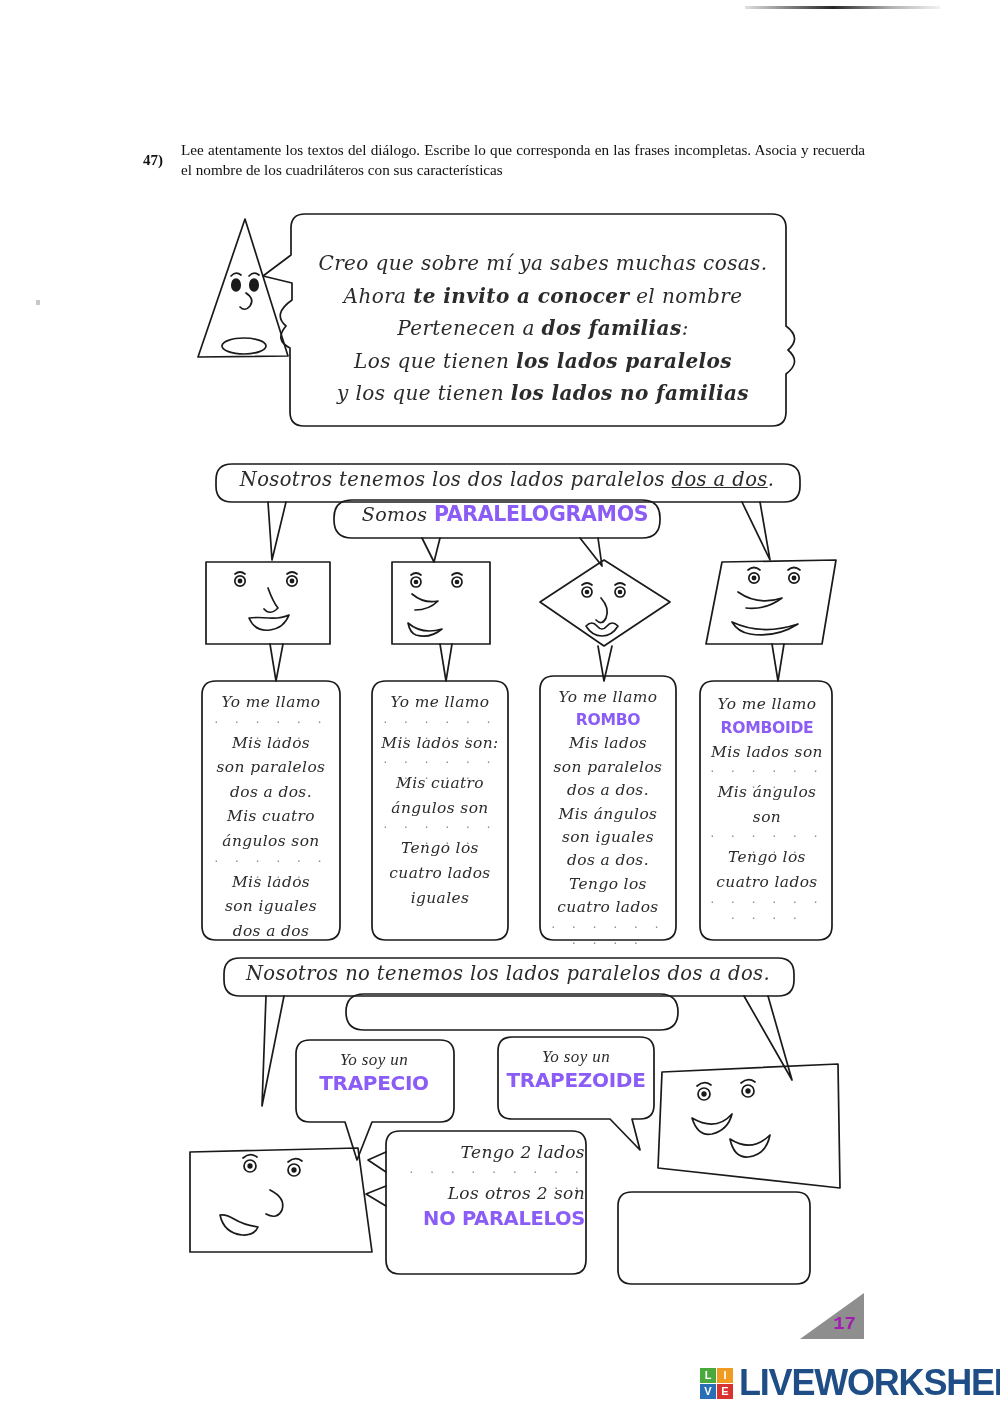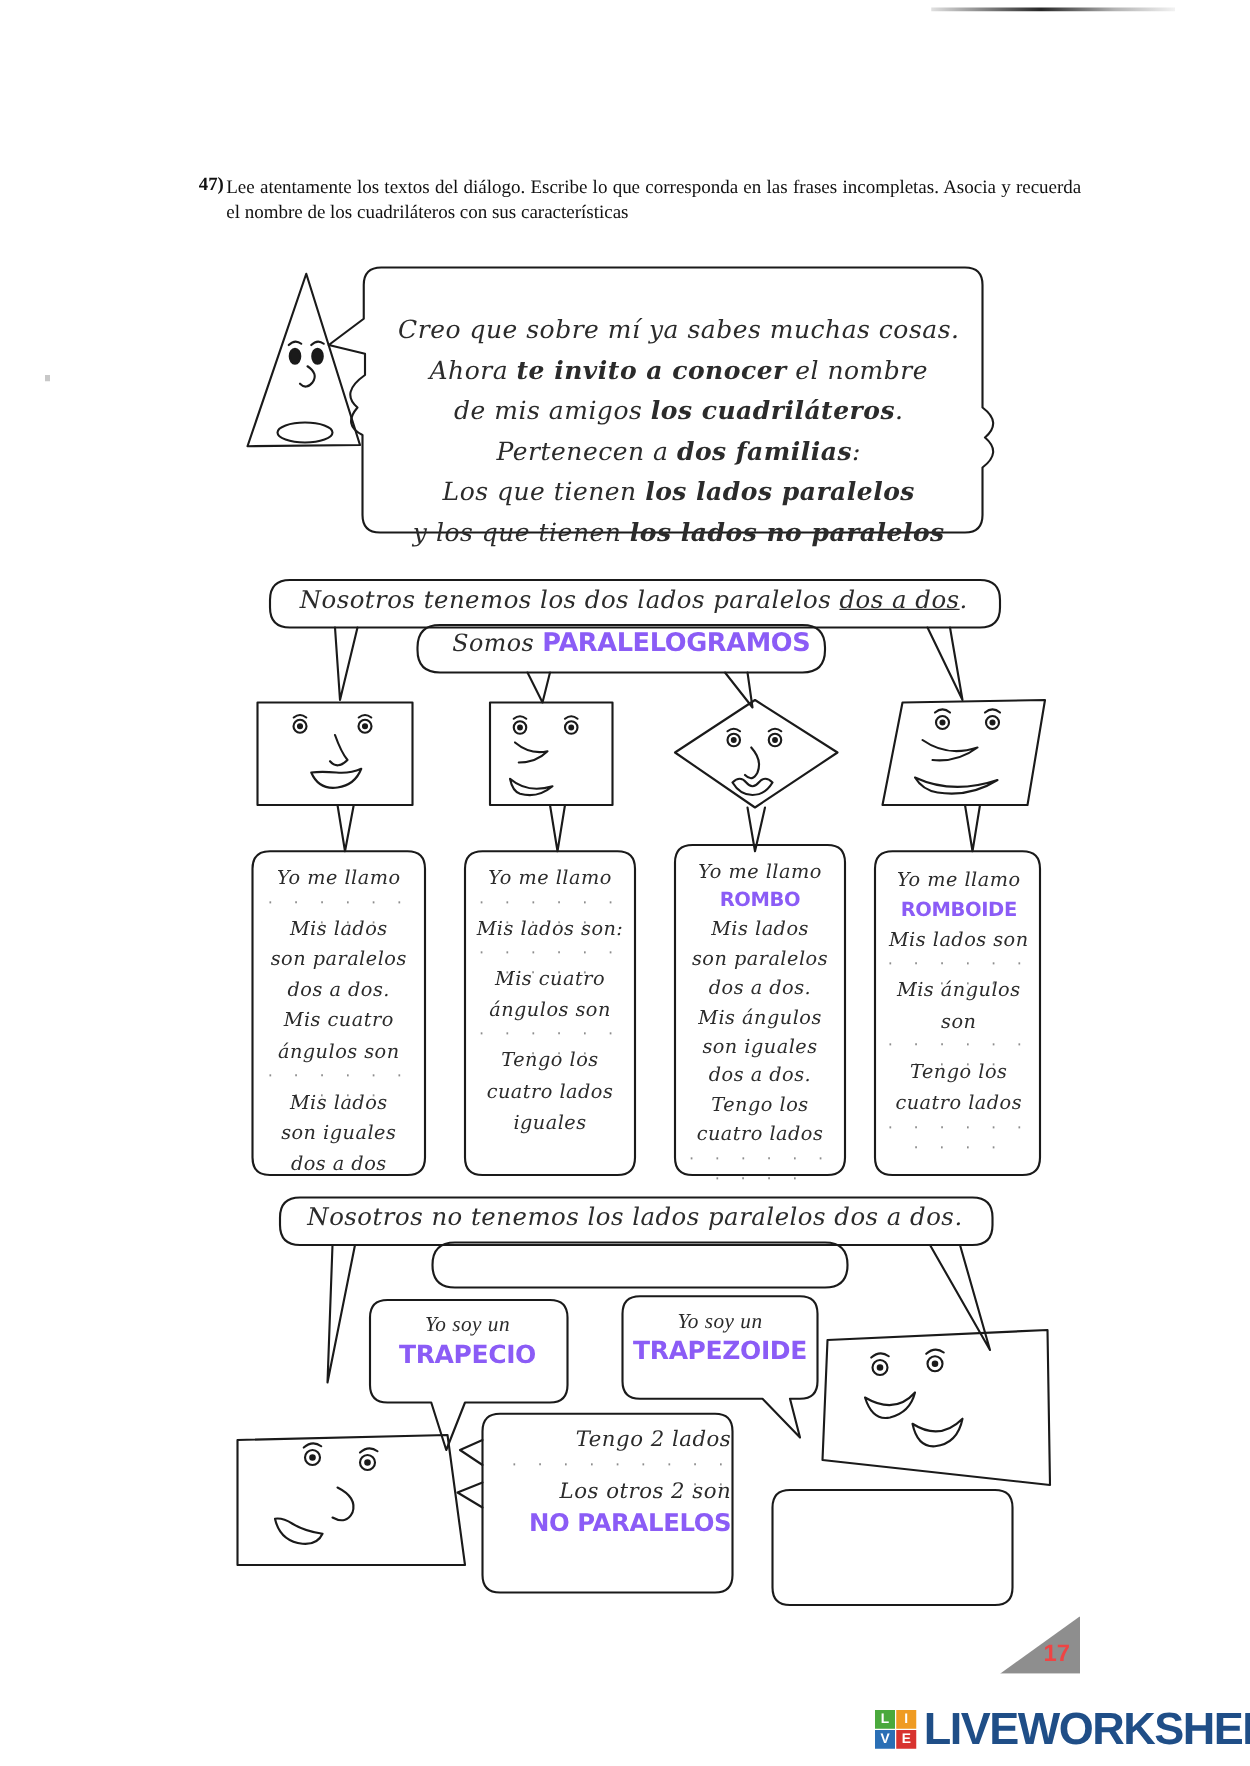--- a/index.html
+++ b/index.html
@@ -11,21 +11,21 @@
 
   
   .scan-line{
     position:absolute;left:745px;top:6px;width:195px;height:3px;
     background:linear-gradient(90deg,rgba(0,0,0,.12),rgba(0,0,0,.85) 45%,rgba(0,0,0,.30) 75%,rgba(0,0,0,.05));
   }
   .scan-speck{position:absolute;left:36px;top:300px;width:4px;height:5px;background:#9a9a9a;opacity:.55;}
 
   
   .instr{position:absolute;left:143px;top:140px;width:722px;}
-  .instr .num{position:absolute;left:0;top:0;font-weight:bold;font-size:15px;margin-left:16px;}
+  .instr .num{position:absolute;left:0;top:12px;font-weight:bold;font-size:15px;}
   .instr .txt{
     margin-left:38px;font-size:15.2px;line-height:19.5px;text-align:justify;
   }
 
   
   .art{position:absolute;left:0;top:0;width:1000px;height:1413px;pointer-events:none;}
 
   
   .cursive{
     font-family:"DejaVu Serif", serif;
@@ -88,22 +88,22 @@
   .tengo2 .heavy{font-size:19.5px;}
   .notengo{position:absolute;left:630px;top:1200px;width:190px;text-align:center;font-size:17px;line-height:25px;}
 
   
   .pagenum{position:absolute;left:800px;top:1293px;width:64px;height:46px;}
   .pagenum .tri{
     position:absolute;inset:0;background:#8e8e8e;
     clip-path:polygon(0% 100%, 100% 100%, 100% 0%);
   }
   .pagenum .n{
-    position:absolute;right:8px;bottom:4px;color:#ef4444;font-weight:bold;
-    font-family:Liberation Sans, sans-serif;font-size:19px;
+    position:absolute;right:8px;bottom:4px;color:#a21caf;font-weight:bold;
+    font-family:Liberation Mono, monospace;font-size:19px;
   }
 
   
   .lw{position:absolute;left:700px;top:1362px;display:flex;align-items:center;gap:6px;}
   .lw .sq{
     display:grid;grid-template-columns:16px 16px;grid-template-rows:15px 15px;
     gap:1px;
   }
   .lw .sq span{
     display:flex;align-items:center;justify-content:center;
@@ -255,24 +255,23 @@
       <path d="M386 1152 L368 1160 L386 1172"></path>
       <path d="M386 1186 L366 1194 L386 1206"></path>
 
       <path d="M632 1192 q-14 0 -14 14 L618 1270 q0 14 14 14 L796 1284 q14 0 14 -14 L810 1206 q0 -14 -14 -14 Z"></path>
     </g>
   </svg>
 
   <div class="bubble-main cursive">
     <div><span>Creo que sobre mí ya sabes muchas cosas.</span></div>
     <div><span>Ahora </span><span class="b">te invito a conocer</span><span> el nombre</span></div>
-    <div><span>de mis amigos </span><span class="b">los cuadriláteros</span><span>.</span></div>
     <div><span>Pertenecen a </span><span class="b">dos familias</span><span>:</span></div>
     <div><span>Los que tienen </span><span class="b">los lados paralelos</span></div>
-    <div><span>y los que tienen </span><span class="b">los lados no paralelos</span></div>
+    <div><span>y los que tienen </span><span class="b">los lados no familias</span></div>
   </div>
 
   <div class="banner1-line cursive">
     <span>Nosotros tenemos los dos lados paralelos </span><span class="ul">dos a dos</span><span>.</span>
   </div>
   <div class="banner2-line cursive">
     <span>Somos </span><span class="heavy">PARALELOGRAMOS</span>
   </div>
 
   <div class="card-txt cursive" style="left:206px;top:690px;width:130px;">

